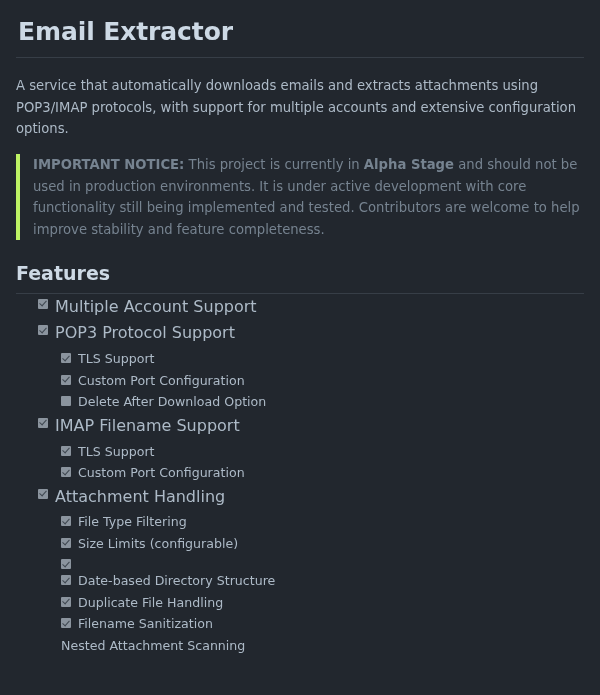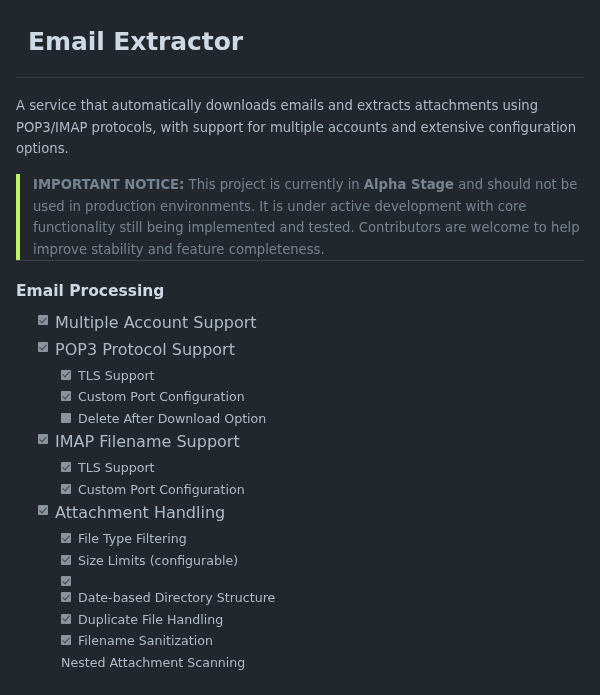--- a/index.html
+++ b/index.html
@@ -21,21 +21,21 @@
     width: 600px;
   }
 
   
   .doc-title {
     font-size: 25px;
     font-weight: bold;
     color: #cdd9e5;
     letter-spacing: -0.1px;
     line-height: 1.25;
-    margin: 12px;
+    margin: 2px;
     padding-bottom: 8px;
   }
   .rule {
     height: 1px;
     background: #373e47;
     border: 0;
     margin: 0;
   }
 
   
@@ -132,24 +132,24 @@
 
   <h1 class="doc-title">Email Extractor</h1>
   <div class="rule"></div>
 
   <p class="intro">A service that automatically downloads emails and extracts attachments using POP3/IMAP protocols, with support for multiple accounts and extensive configuration options.</p>
 
   <blockquote class="notice">
     <b>IMPORTANT NOTICE:</b><span> This project is currently in </span><b>Alpha Stage</b><span> and should not be used in production environments. It is under active development with core functionality still being implemented and tested. Contributors are welcome to help improve stability and feature completeness.</span>
   </blockquote>
 
+  <h2 class="h2">Features</h2>
   <div class="rule"></div>
 
   <div id="sections-root">
-      <h3 class="h3">Email Processing</h3>
       <ul class="tasklist level1">
         <li class="task">
           <span class="cbox checked"></span>
           <span class="task-label">Multiple Account Support</span>
         </li>
         <li class="task sub-parent">
           <span class="cbox checked"></span>
           <span class="task-label">POP3 Protocol Support</span>
         </li>
         <li>

